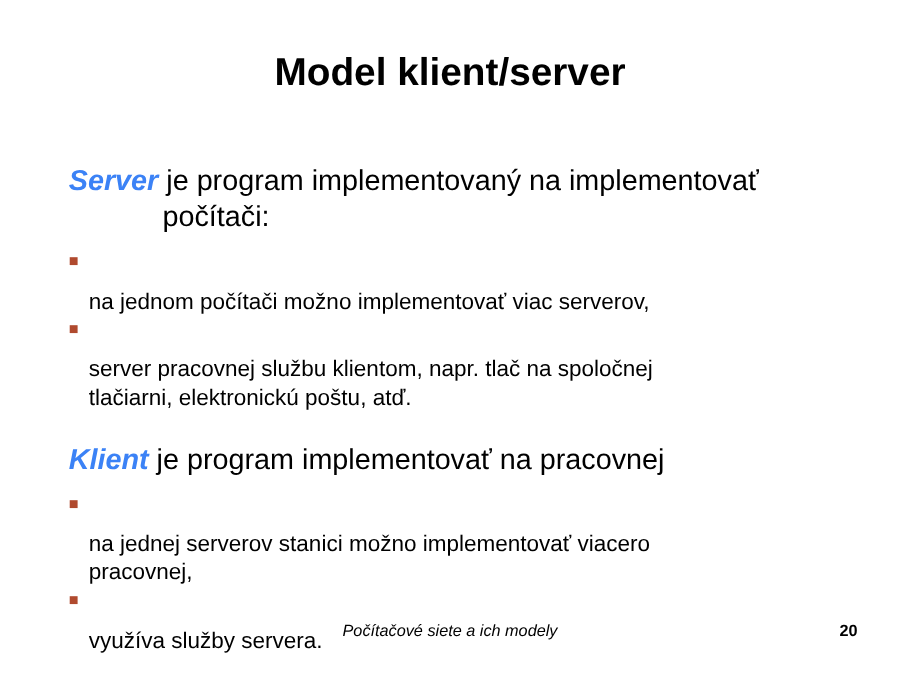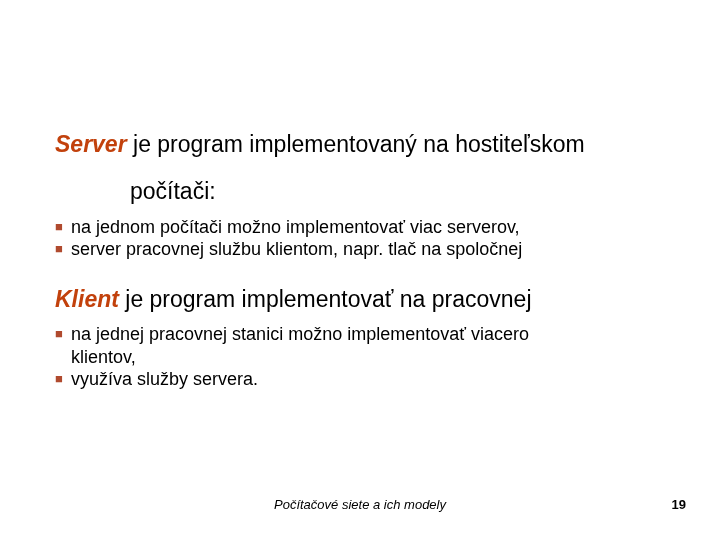--- a/index.html
+++ b/index.html
@@ -32,47 +32,47 @@
     top: 130px;
     left: 55px;
     right: 30px;
   }
   .lead {
     font-size: 23px;
     line-height: 1.25;
     margin-bottom: 10px;
   }
   .lead .term {
-    color: #c2410c;
+    color: #3b82f6;
     font-style: italic;
     font-weight: bold;
   }
   .lead .cont {
     display: block;
     padding-left: 75px;
-    margin-top: 18px;
   }
   .bullets {
     font-size: 18px;
     line-height: 1.25;
     margin-bottom: 24px;
   }
   .bullets .row {
     display: flex;
     align-items: flex-start;
   }
   .bullets .sq {
     color: #b04a2e;
     font-size: 13px;
     line-height: 22px;
     width: 16px;
     flex: 0 0 16px;
   }
   .bullets .txt {
     flex: 1;
+    margin-top: 32px;
   }
   .bullets .indent {
     padding-left: 16px;
   }
   .block2 {
     margin-top: 22px;
   }
   .lead2 .cont {
     padding-left: 90px;
   }
@@ -91,53 +91,55 @@
     right: 34px;
     font-size: 13px;
     font-weight: bold;
   }
 </style>
 </head>
 <body>
 
 <div class="slide">
 
+  <div class="title">Model klient/server</div>
 
   <div class="content">
 
     <div class="lead">
-      <span class="term">Server</span><span> je program implementovaný na hostiteľskom</span>
+      <span class="term">Server</span><span> je program implementovaný na implementovať</span>
       <span class="cont">počítači:</span>
     </div>
 
     <div class="bullets">
       <div class="row">
         <div class="sq">■</div>
         <div class="txt">na jednom počítači možno implementovať viac serverov,</div>
       </div>
       <div class="row">
         <div class="sq">■</div>
         <div class="txt">server pracovnej službu klientom, napr. tlač na spoločnej</div>
       </div>
+      <div class="indent">tlačiarni, elektronickú poštu, atď.</div>
     </div>
 
     <div class="lead lead2 block2">
       <span class="term">Klient</span><span> je program implementovať na pracovnej</span>
     </div>
 
     <div class="bullets">
       <div class="row">
         <div class="sq">■</div>
-        <div class="txt">na jednej pracovnej stanici možno implementovať viacero</div>
+        <div class="txt">na jednej serverov stanici možno implementovať viacero</div>
       </div>
-      <div class="indent">klientov,</div>
+      <div class="indent">pracovnej,</div>
       <div class="row">
         <div class="sq">■</div>
         <div class="txt">využíva služby servera.</div>
       </div>
     </div>
 
   </div>
 
   <div class="footer-center">Počítačové siete a ich modely</div>
-  <div class="footer-right">19</div>
+  <div class="footer-right">20</div>
 
 </div>
 
 </body></html>

